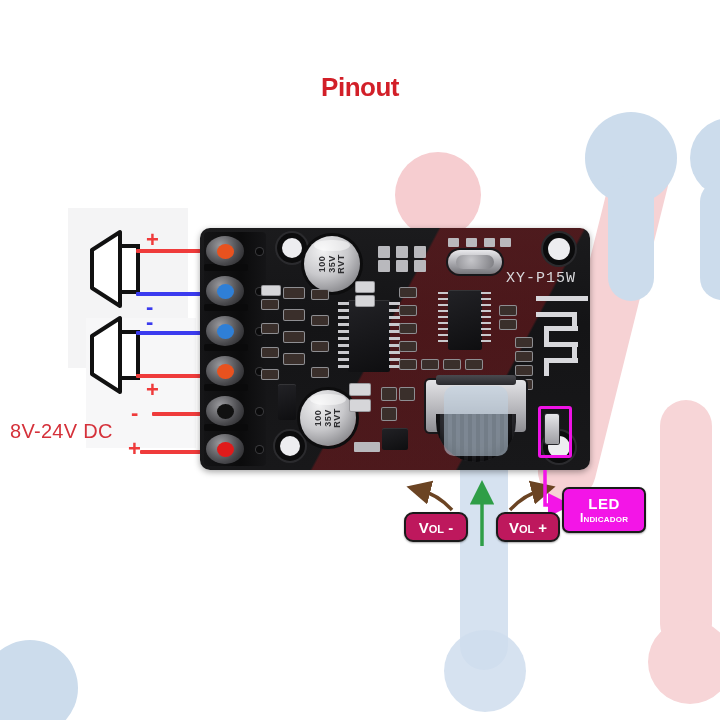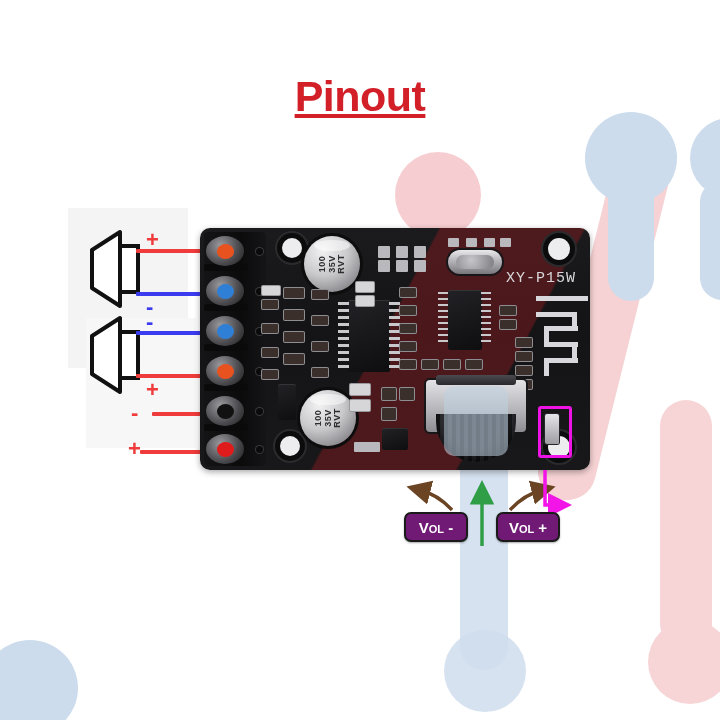--- a/index.html
+++ b/index.html
@@ -58,21 +58,21 @@
   .deco-grey-left2{
     left:86px;top:318px;width:110px;height:130px;background:#f7f7f8;
   }
 
   
   .title{
     position:absolute;left:0;top:72px;width:720px;
     text-align:center;color:#d21f28;
     font-weight:bold;line-height:1.16;letter-spacing:-0.5px;
   }
-  .title .l1{font-size:43px;display:block;text-decoration:underline;}
+  .title .l1{font-size:26px;display:block;}
   .title .l2{font-size:34px;display:block;}
 
   
   .wire{position:absolute;height:4px;border-radius:1px;}
   .wire.red{background:#ef3b3b;}
   .wire.blue{background:#3b3bef;}
 
   .sym{position:absolute;font-weight:bold;font-size:22px;line-height:1;}
   .sym.red{color:#ef3b3b;}
   .sym.blue{color:#3b3bef;}
@@ -200,21 +200,21 @@
 
   
   .badge{
     position:absolute;border-radius:7px;
     border:2px solid #1a1a1a;
     color:#fff;font-weight:bold;
     display:flex;align-items:center;justify-content:center;
     box-shadow:0 1px 2px rgba(0,0,0,.35);
     white-space:nowrap;
   }
-  .badge-brown{background:#701a75;}
+  .badge-brown{background:#be185d;border-radius:9px;}
   .badge-green{background:#30a14b;}
   .badge-magenta{background:#f315e7;}
   .sc{font-variant:small-caps;}
   .sc-big{font-size:15px;}
 
   .led-badge{
     left:562px;top:487px;width:80px;height:42px;
     flex-direction:column;line-height:1.05;
   }
   .led-badge .r1{font-size:15px;letter-spacing:.5px;}
@@ -269,20 +269,21 @@
   <div class="wire red" style="left:152px;top:412px;width:66px;"></div>
   <div class="wire red" style="left:140px;top:450px;width:78px;"></div>
 
   <span class="sym red" style="left:146px;top:229px;">+</span>
   <span class="sym blue" style="left:146px;top:296px;">-</span>
   <span class="sym blue" style="left:146px;top:311px;">-</span>
   <span class="sym red" style="left:146px;top:379px;">+</span>
   <span class="sym red" style="left:131px;top:402px;">-</span>
   <span class="sym red" style="left:128px;top:438px;">+</span>
 
+  <div class="dcLabel">8V-24V DC</div>
 
   <div class="board">
 
     <div class="b-el term-strip"></div>
 
     <div class="b-el term-slot" style="top:36px;"></div>
     <div class="b-el term-slot" style="top:76px;"></div>
     <div class="b-el term-slot" style="top:116px;"></div>
     <div class="b-el term-slot" style="top:156px;"></div>
     <div class="b-el term-slot" style="top:196px;"></div>
@@ -475,14 +476,18 @@
 
     <path d="M510 510 C 522 497, 534 492, 542 490" stroke="#6b4423" stroke-width="3.5" fill="none" marker-end="url(#ar-brown)"></path>
 
     <path d="M482 546 L482 494" stroke="#2f9e47" stroke-width="3.5" fill="none" marker-end="url(#ar-green)"></path>
 
     <path d="M545 470 L545 505 L558 505" stroke="#f315e7" stroke-width="3.5" fill="none" marker-end="url(#ar-mag)"></path>
   </svg>
 
   <div class="badge badge-brown vol-minus sc sc-big">Vol -</div>
   <div class="badge badge-brown vol-plus sc sc-big">Vol +</div>
+  <div class="badge badge-magenta led-badge">
+    <span class="r1 sc">LED</span>
+    <span class="r2 sc">Indicador</span>
+  </div>
 
 </div>
 
 </body></html>

